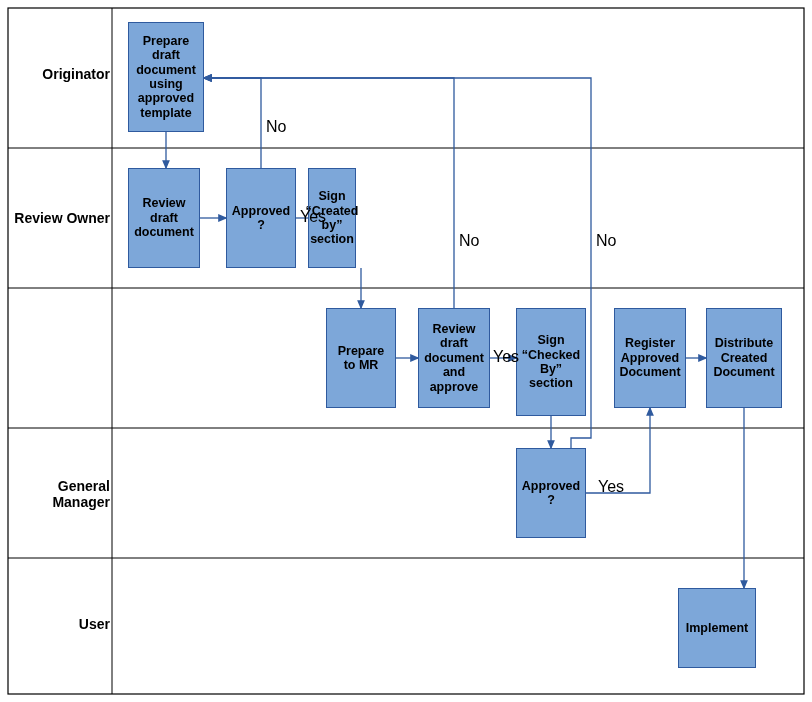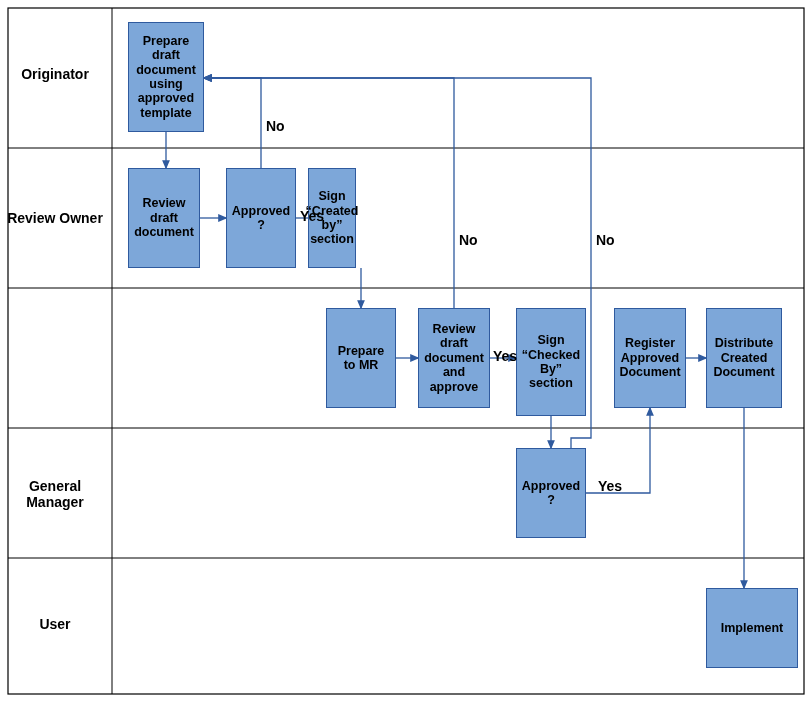--- a/index.html
+++ b/index.html
@@ -12,21 +12,21 @@
     position: relative;
     width: 812px;
     height: 702px;
     background: #fff;
   }
   .lane-label {
     position: absolute;
     font-weight: bold;
     font-size: 14px;
     color: #000;
-    text-align: center;
+    text-align: right;
     line-height: 1.15;
     width: 110px;
     left: 0;
   }
   .node {
     position: absolute;
     background: #7da7d9;
     border: 1px solid #2f5a9e;
     box-sizing: border-box;
     display: flex;
@@ -34,22 +34,22 @@
     justify-content: center;
     text-align: center;
     font-size: 12.5px;
     font-weight: bold;
     color: #000;
     padding: 4px;
     line-height: 1.15;
   }
   .edge-label {
     position: absolute;
-    font-size: 14px;
-    font-weight: bold;
+    font-size: 16px;
+    font-weight: normal;
     color: #000;
     background: transparent;
   }
   svg.overlay {
     position: absolute;
     left: 0; top: 0;
     width: 812px;
     height: 702px;
     pointer-events: none;
   }
@@ -124,21 +124,21 @@
   <div class="node" style="left:308px; top:168px; width:48px; height:100px">Sign “Created by” section</div>
 
   <div class="node" style="left:326px; top:308px; width:70px; height:100px">Prepare to MR</div>
   <div class="node" style="left:418px; top:308px; width:72px; height:100px">Review draft document and approve</div>
   <div class="node" style="left:516px; top:308px; width:70px; height:108px">Sign “Checked By” section</div>
   <div class="node" style="left:614px; top:308px; width:72px; height:100px">Register Approved Document</div>
   <div class="node" style="left:706px; top:308px; width:76px; height:100px">Distribute Created Document</div>
 
   <div class="node" style="left:516px; top:448px; width:70px; height:90px">Approved ?</div>
 
-  <div class="node" style="left:706px; top:588px; width:92px; height:80px">Implement</div>
+  <div class="node" style="left:678px; top:588px; width:78px; height:80px">Implement</div>
 
   <div class="edge-label" style="left:300px; top:208px">Yes</div>
   <div class="edge-label" style="left:266px; top:118px">No</div>
   <div class="edge-label" style="left:493px; top:348px">Yes</div>
   <div class="edge-label" style="left:459px; top:232px">No</div>
   <div class="edge-label" style="left:598px; top:478px">Yes</div>
   <div class="edge-label" style="left:596px; top:232px">No</div>
 
 </div>
 

